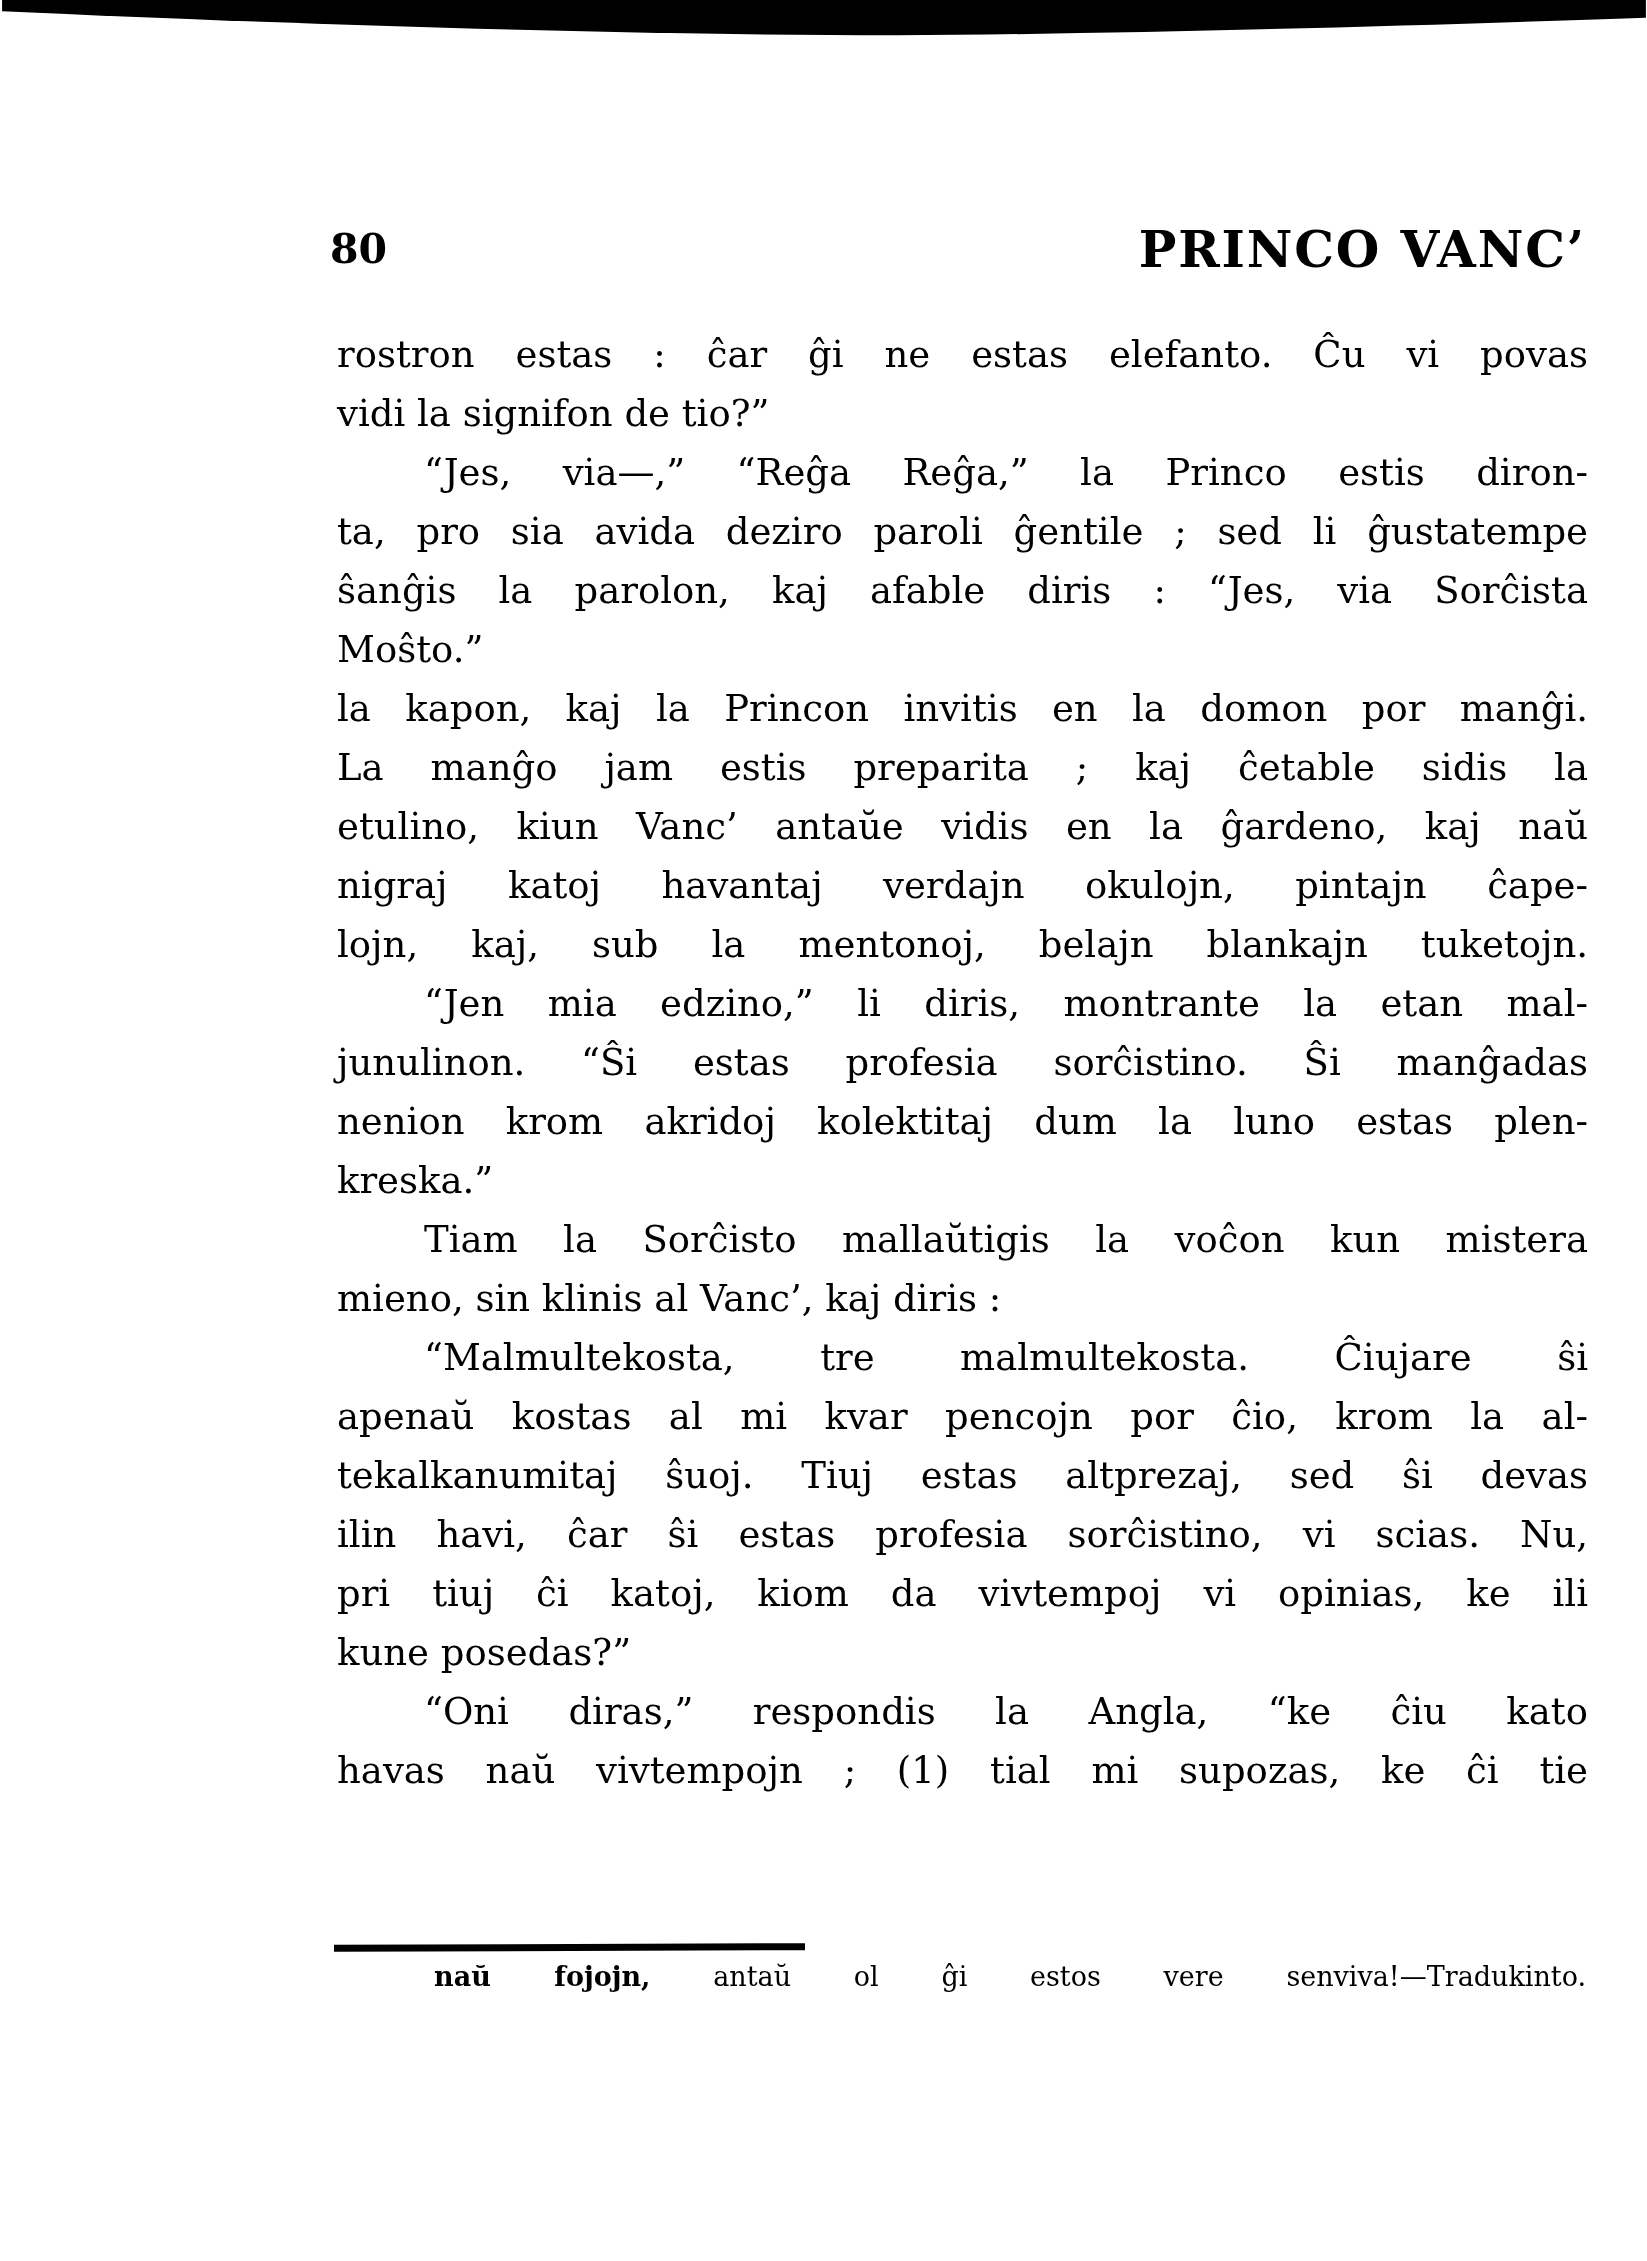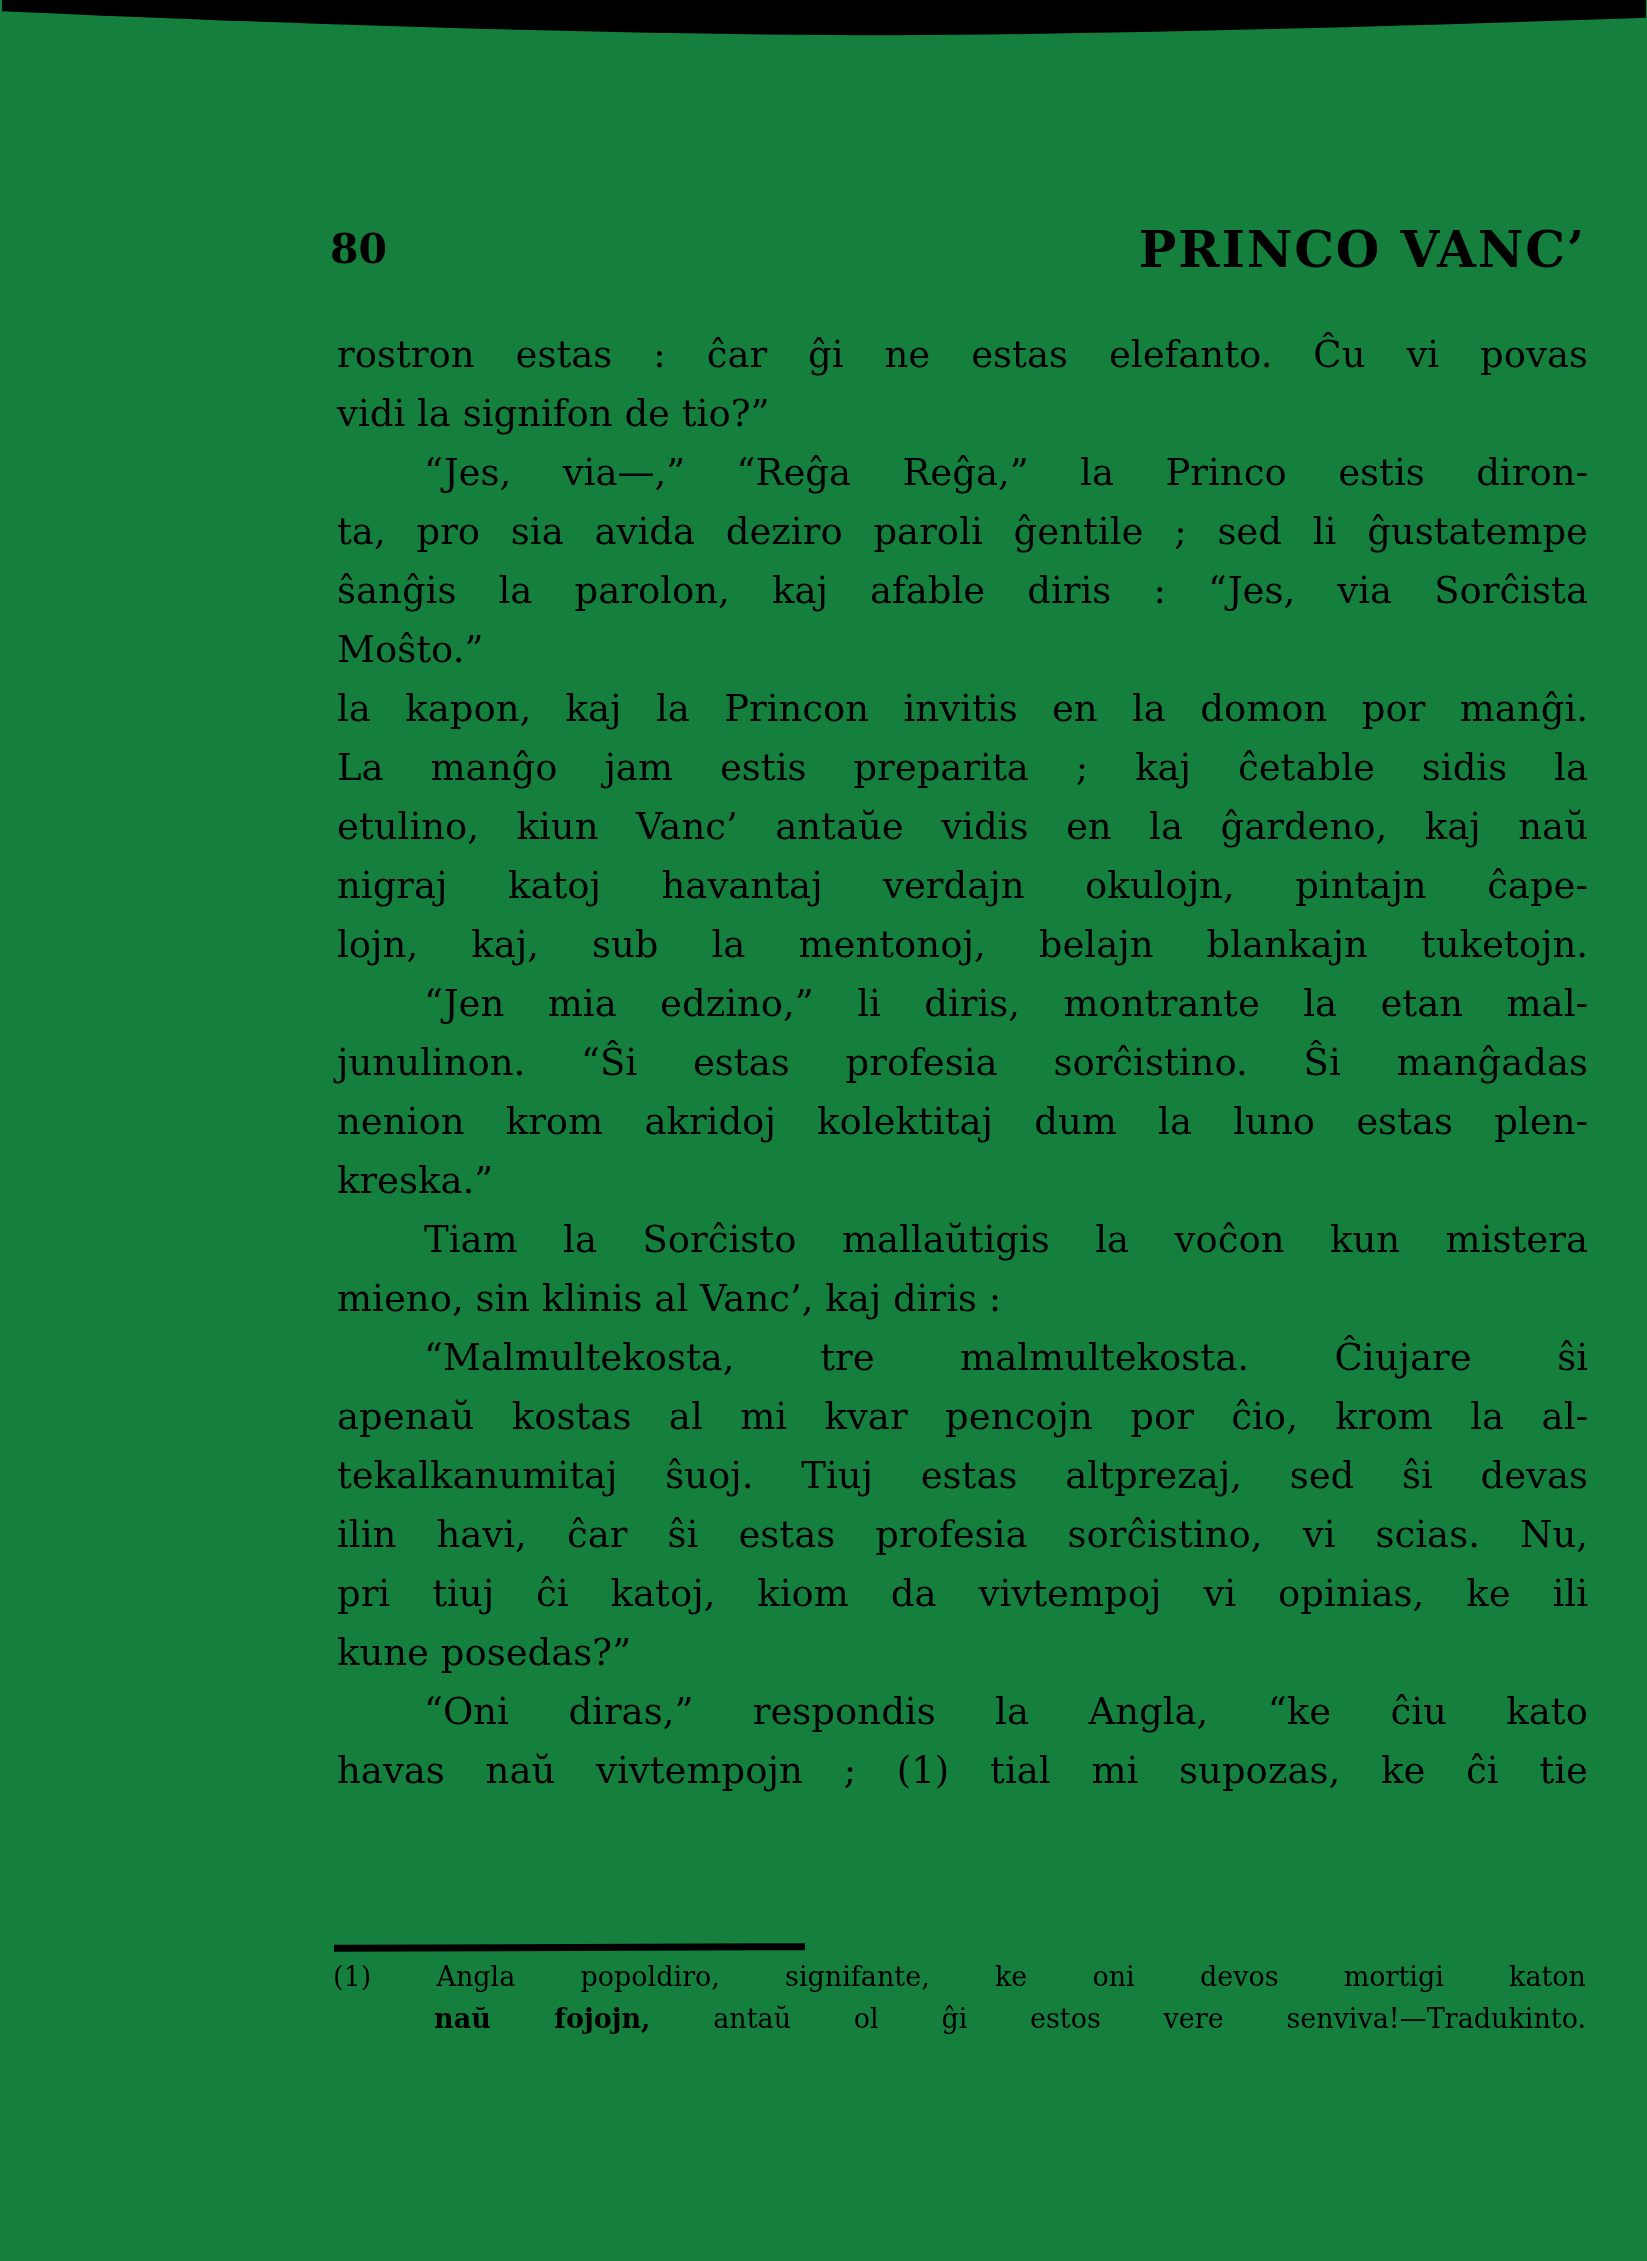--- a/index.html
+++ b/index.html
@@ -1,19 +1,19 @@
 <!DOCTYPE html>
 <html style="font-size:9.4px"><head>
 <meta charset="utf-8">
 <style>
   html,body { margin:0; padding:0; background:#d8d8d8; }
   .page {
     position:relative;
     width:1648px; height:2261px;
-    background:#15803d;
+    background:#ffffff;
     color:#000;
     font-family:"DejaVu Serif", serif;
     overflow:hidden;
   }
   .topbar { position:absolute; top:0; left:0; display:block; }
   .header-row { position:absolute; top:226px; left:0; width:1648px; height:53px; }
   .pageno {
     position:absolute; left:330px; top:0;
     font-size:41px; font-weight:bold; line-height:46px;
   }
@@ -94,18 +94,17 @@
     <div class="bline">pri tiuj ĉi katoj, kiom da vivtempoj vi opinias, ke ili</div>
     <div class="bline last">kune posedas?”</div>
 
     <div class="bline ind">“Oni diras,” respondis la Angla, “ke ĉiu kato</div>
     <div class="bline">havas naŭ vivtempojn ; (1) tial mi supozas, ke ĉi tie</div>
   </div>
 
   <div class="fnrule"></div>
 
   <div class="footnote">
-    <div class="fline">(1) Angla popoldiro, signifante, ke oni devos mortigi katon</div>
     <div class="fline f2"><span class="fb">naŭ fojojn,</span><span> antaŭ ol ĝi estos vere senviva!—Tradukinto.</span></div>
   </div>
 
 </div>
 
 
 </body></html>

